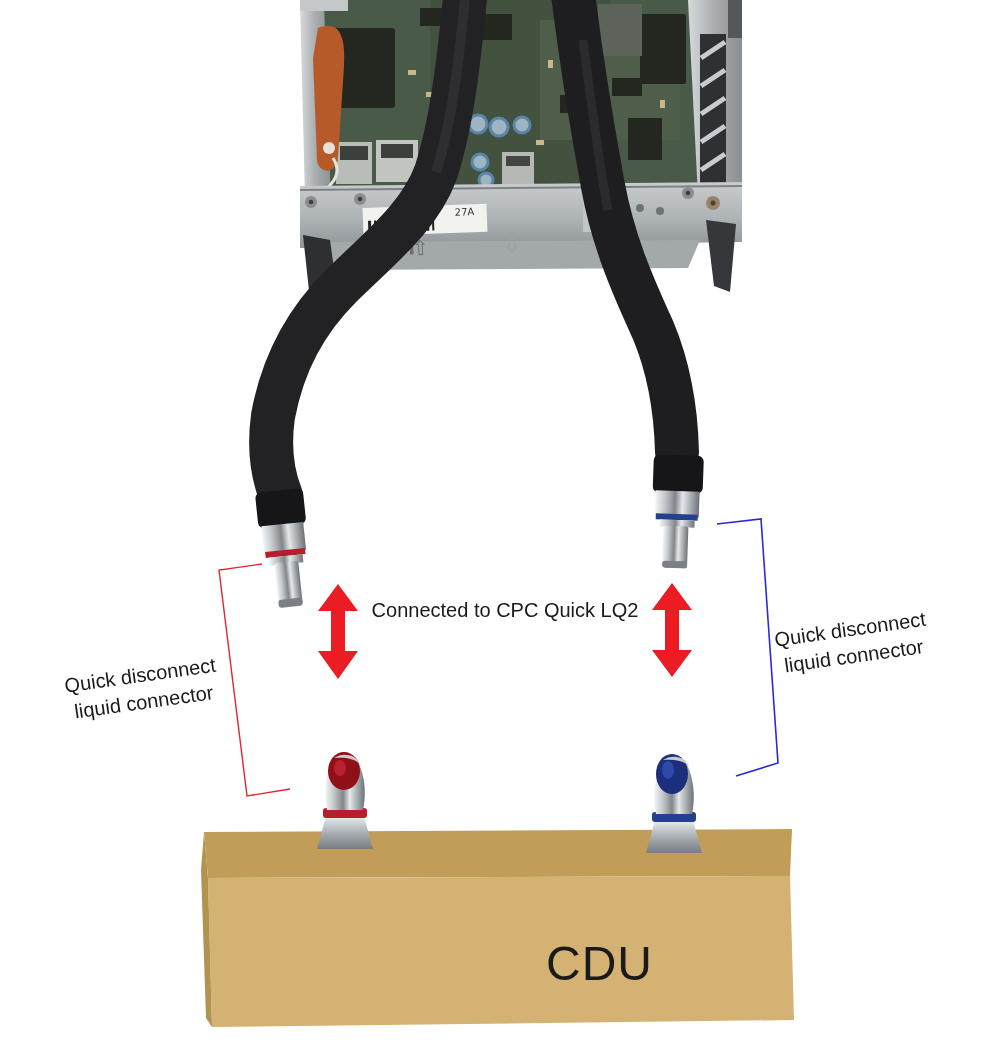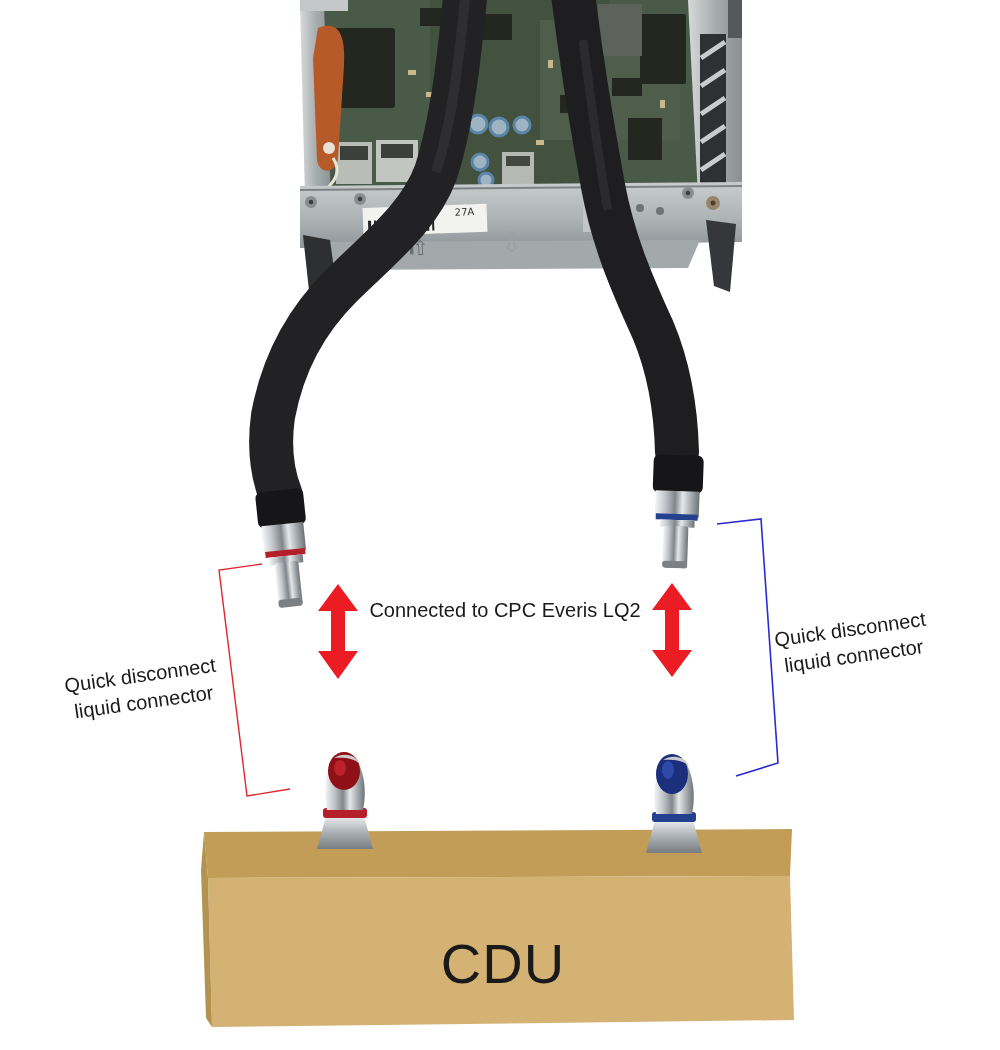--- a/index.html
+++ b/index.html
@@ -5,21 +5,21 @@
   html,body{margin:0;padding:0;background:#ffffff;}
   .canvas{position:relative;width:1000px;height:1050px;background:#ffffff;overflow:hidden;
           font-family:"Liberation Sans", sans-serif;color:#111;}
   .canvas svg{position:absolute;left:0;top:0;}
   .note{position:absolute;text-align:center;color:#1a1a1a;}
   .note-center{left:352px;top:597px;width:306px;font-size:20px;line-height:26px;}
   .note-left{left:28px;top:662px;width:228px;font-size:20px;line-height:27px;
              transform:rotate(-8deg);}
   .note-right{left:738px;top:616px;width:228px;font-size:20px;line-height:27px;
               transform:rotate(-8deg);}
-  .cdu-label{left:353px;top:938px;width:300px;font-size:56px;line-height:52px;letter-spacing:1px;}
+  .cdu-label{left:353px;top:938px;width:300px;font-size:48px;line-height:52px;letter-spacing:1px;text-align:right;}
   .svg-mark{font-family:"DejaVu Sans", sans-serif;}
 </style>
 </head>
 <body>
 
 <div class="canvas">
 
 <svg width="1000" height="1050" viewBox="0 0 1000 1050">
   <defs>
     <linearGradient id="chrome" x1="0" y1="0" x2="1" y2="0">
@@ -216,21 +216,21 @@
   </g>
 
   <polyline points="262,564 219,570 247,796 290,789" fill="none" stroke-width="1.4" stroke="#e0262c"></polyline>
   <polyline points="717,524 761,519 778,763 736,776" fill="none" stroke-width="1.6" stroke="#2b2bd5"></polyline>
 
   <polygon points="338,584 358,611 345,611 345,651 358,651 338,679 318,651 331,651 331,611 318,611" fill="#ec1c24"></polygon>
   <polygon points="672,583 692,610 679,610 679,650 692,650 672,677 652,650 665,650 665,610 652,610" fill="#ec1c24"></polygon>
 </svg>
 
 <div class="note note-center">
-  <div>Connected to CPC Everis LQ2</div>
+  <div>Connected to CPC Quick LQ2</div>
 </div>
 
 <div class="note note-left">
   <div>Quick disconnect</div>
   <div>liquid connector</div>
 </div>
 
 <div class="note note-right">
   <div>Quick disconnect</div>
   <div>liquid connector</div>

